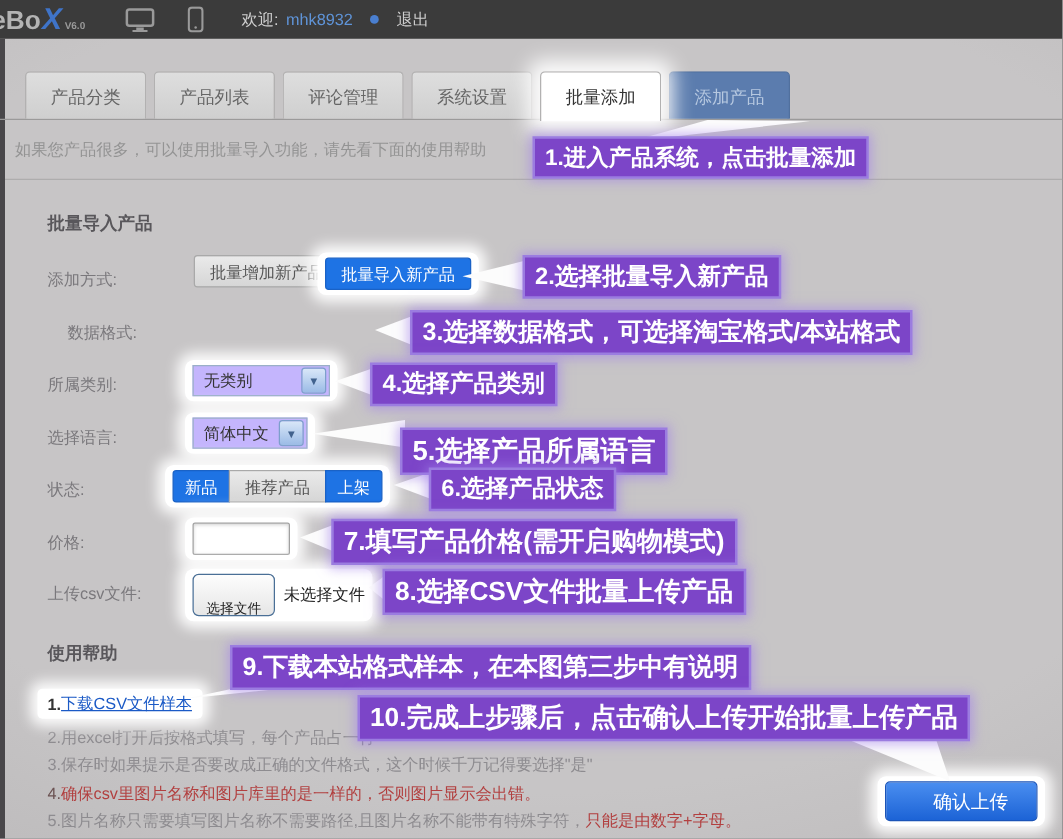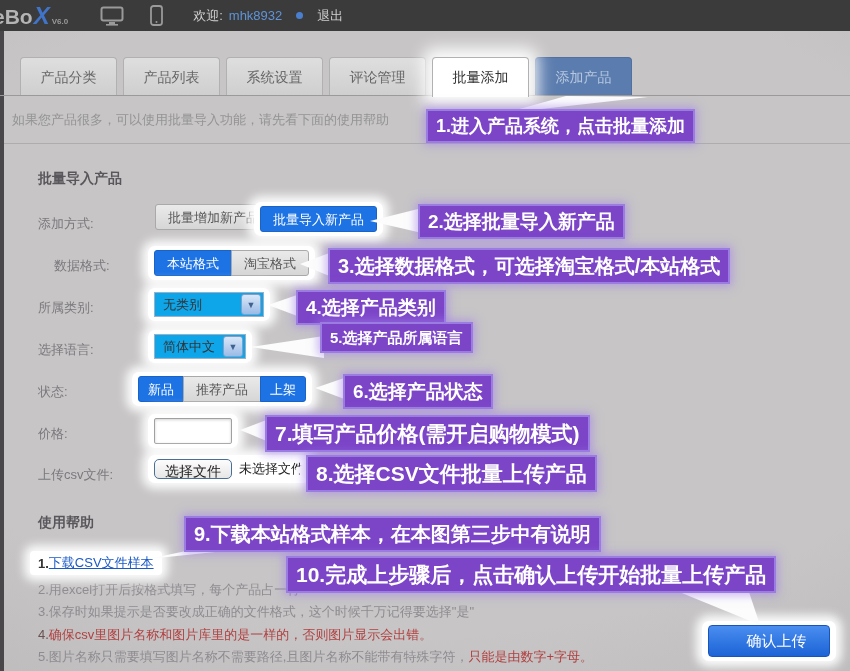--- a/index.html
+++ b/index.html
@@ -38,29 +38,29 @@
   .halo{position:absolute;background:#fff;border-radius:7px;padding:4px 6px;
     box-shadow:0 0 10px 6px rgba(255,255,255,.92);display:inline-flex;align-items:center;z-index:3;}
   .btn{display:inline-block;height:26px;line-height:26px;padding:0 12px;font-size:13px;
     border-radius:3px;box-sizing:border-box;white-space:nowrap;}
   .btn-gray{background:linear-gradient(#eaeaea,#d6d6d6);border:1px solid #a9a9a9;color:#555;}
   .btn-blue{background:#1e73e4;border:1px solid #1a62c6;color:#fff;}
   .btn-group{display:inline-flex;}
   .btn-group .btn{border-radius:0;margin-left:-1px;}
   .btn-group .btn:first-child{border-radius:3px 0 0 3px;margin-left:0;}
   .btn-group .btn:last-child{border-radius:0 3px 3px 0;}
-  .sel{display:inline-flex;align-items:center;height:25px;background:#0ea5e9;border:1px solid #9ab0c8;
+  .sel{display:inline-flex;align-items:center;height:25px;background:#c4b5fd;border:1px solid #9ab0c8;
     padding-left:8px;font-size:13px;color:#333;box-sizing:border-box;}
   .sel .chev{width:18px;height:19px;margin-left:auto;margin-right:2px;
     background:linear-gradient(#d9e7f8,#9bbbe6);border:1px solid #7d9fcc;border-radius:3px;
     color:#41628e;font-size:9px;display:flex;align-items:center;justify-content:center;}
   .price-input{width:78px;height:26px;border:1px solid #a0a0a0;border-radius:2px;background:#fff;
     box-shadow:inset 0 1px 3px rgba(0,0,0,.18);font-size:13px;padding:0 4px;box-sizing:border-box;}
-  .file-btn{height:20px;line-height:22px;padding:0 10px;background:linear-gradient(#fdfdfd,#e6e6e6);
-    border:1px solid #4a6f96;border-radius:5px;font-size:14px;color:#222;display:inline-block;box-sizing:border-box;}
+  .file-btn{height:20px;line-height:22px;padding:16px 10px;background:linear-gradient(#fdfdfd,#e6e6e6);
+    border:1px solid #4a6f96;border-radius:5px;font-size:11px;color:#222;display:inline-block;box-sizing:border-box;}
   .file-status{font-size:13px;color:#222;margin-left:7px;}
   
   .help-item{position:absolute;left:38px;font-size:13px;color:#8e8c90;white-space:nowrap;}
   .help-item .red{color:#b24040;}
   .help-item .num-dark{color:#6b5252;}
   .csv-link{color:#1b5ac6;text-decoration:underline;font-size:13px;}
   .link-num{color:#333;font-size:13px;font-weight:bold;}
   
   .anno{position:absolute;background:#7c45c8;color:#fff;font-weight:bold;line-height:1;
     padding:6px 8px;white-space:nowrap;z-index:6;
@@ -101,45 +101,39 @@
       <span class="dot"></span>
       <span>退出</span>
     </div>
   </div>
   <div class="left-edge"></div>
 
   <div class="tabline"></div>
   <div class="tabs">
     <div class="tab">产品分类</div>
     <div class="tab">产品列表</div>
+    <div class="tab">评论管理</div>
     <div class="tab">系统设置</div>
-    <div class="tab">评论管理</div>
     <div class="tab active">批量添加</div>
     <div class="tab accent">添加产品</div>
   </div>
 
   <div class="noticebar">
     <div class="notice-text">如果您产品很多，可以使用批量导入功能，请先看下面的使用帮助</div>
   </div>
 
   <div class="sec-title" style="top:170px;">批量导入产品</div>
 
   <div class="row-label" style="top:215px;">添加方式:</div>
   <span class="btn btn-gray" style="position:absolute;left:155px;top:204px;z-index:2;">批量增加新产品</span>
   <div class="halo" style="left:254px;top:202px;">
     <span class="btn btn-blue">批量导入新产品</span>
   </div>
 
   <div class="row-label" style="top:257px;margin-left:16px;">数据格式:</div>
-  <div class="halo" style="left:148px;top:246px;">
-    <span class="btn-group">
-      <span class="btn btn-blue">本站格式</span>
-      <span class="btn btn-gray">淘宝格式</span>
-    </span>
-  </div>
 
   <div class="row-label" style="top:299px;">所属类别:</div>
   <div class="halo" style="left:148px;top:288px;">
     <span class="sel" style="width:110px;">
       <span>无类别</span>
       <span class="chev">▼</span>
     </span>
   </div>
 
   <div class="row-label" style="top:341px;">选择语言:</div>
@@ -195,20 +189,20 @@
     <polygon points="240,430 269,419 269,442" fill="#fcfcfc"></polygon>
     <polygon points="295,470 310,459 310,482" fill="#fcfcfc"></polygon>
     <polygon points="148,559 205,547 262,547" fill="#fcfcfc"></polygon>
     <polygon points="672,589 748,589 760,625" fill="#fcfcfc"></polygon>
   </svg>
 
   <div class="anno" style="left:428px;top:111px;font-size:18px;">1.进入产品系统，点击批量添加</div>
   <div class="anno" style="left:420px;top:206px;font-size:19px;">2.选择批量导入新产品</div>
   <div class="anno" style="left:330px;top:250px;font-size:20px;">3.选择数据格式，可选择淘宝格式/本站格式</div>
   <div class="anno" style="left:298px;top:292px;font-size:19px;">4.选择产品类别</div>
-  <div class="anno" style="left:322px;top:324px;font-size:15px;text-align:center;">5.选择产品所属语言</div>
+  <div class="anno" style="left:322px;top:344px;font-size:22px;text-align:center;">5.选择产品所属语言</div>
   <div class="anno" style="left:345px;top:376px;font-size:19px;">6.选择产品状态</div>
   <div class="anno" style="left:267px;top:417px;font-size:21px;">7.填写产品价格(需开启购物模式)</div>
   <div class="anno" style="left:308px;top:457px;font-size:21px;">8.选择CSV文件批量上传产品</div>
   <div class="anno" style="left:186px;top:518px;font-size:20px;">9.下载本站格式样本，在本图第三步中有说明</div>
   <div class="anno" style="left:288px;top:558px;font-size:21px;">10.完成上步骤后，点击确认上传开始批量上传产品</div>
 
 </div>
 
 </body></html>

